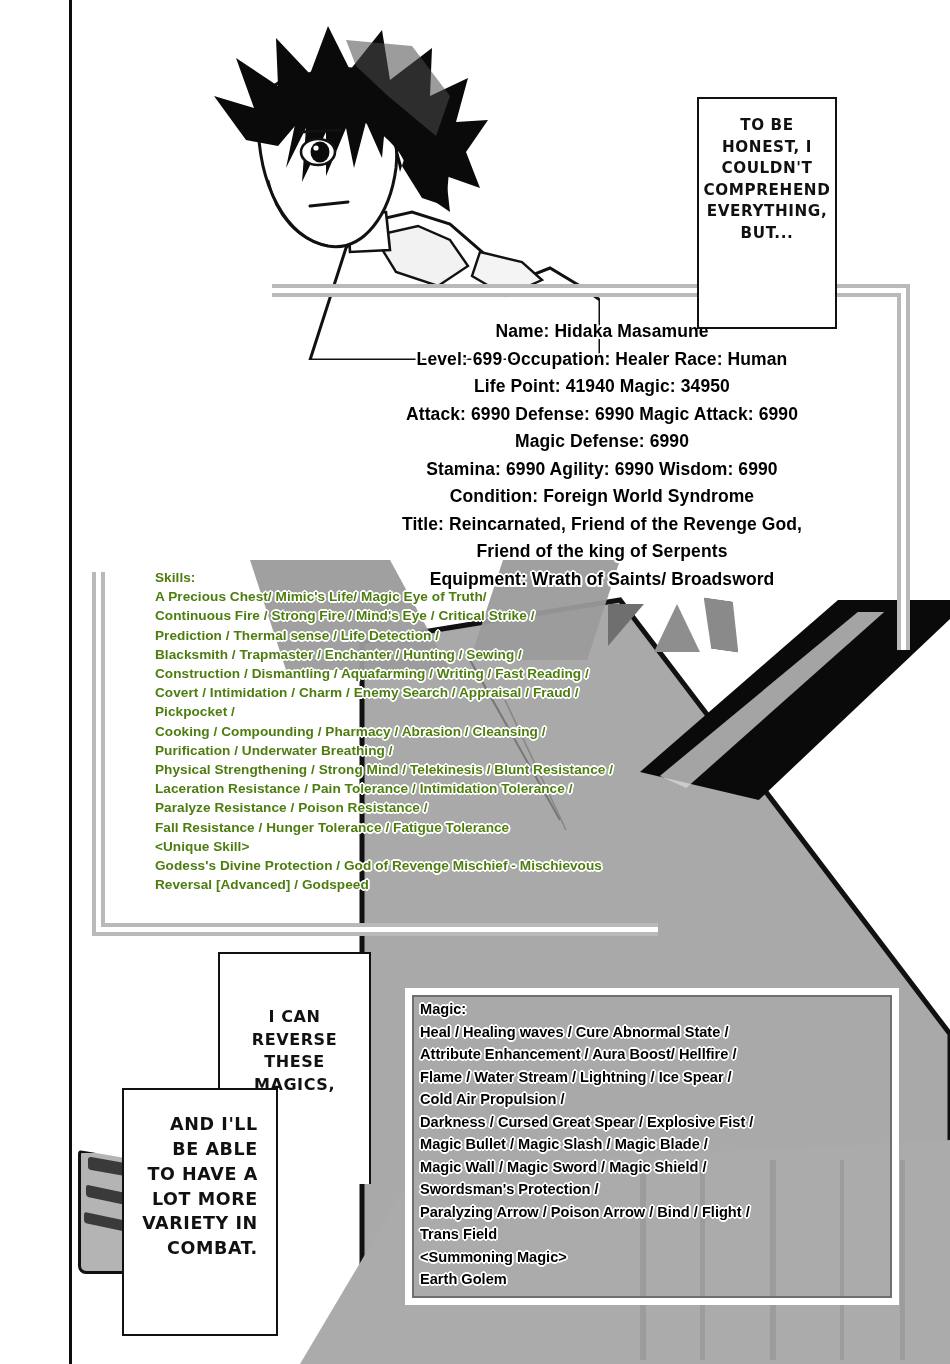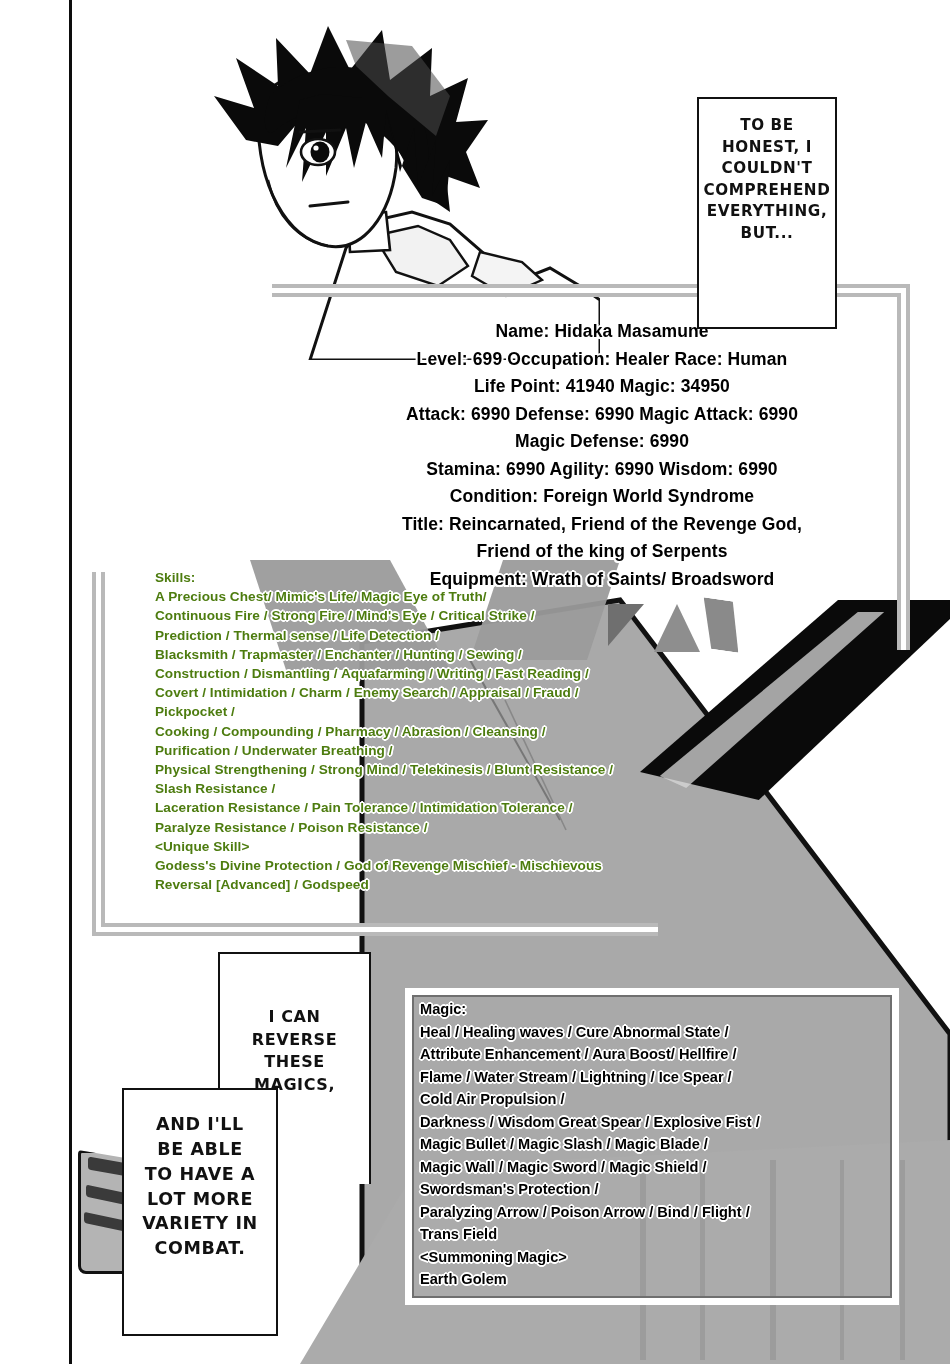--- a/index.html
+++ b/index.html
@@ -200,20 +200,21 @@
   #balloon-reverse{
     left:218px; top:928px; width:153px; height:232px;
     font-size:16px; padding:52px 6px 6px;
     align-items:flex-start;
     border-bottom:none;
   }
   #balloon-variety{
     left:122px; top:1064px; width:156px; height:248px;
     font-size:17.5px; padding:22px 6px 6px;
     align-items:flex-start;
+    text-align:right;
   }
 
   
   [data-interactable]{}
 </style>
 </head>
 <body>
 
 <div id="page" data-interactable="false">
 
@@ -310,36 +311,36 @@
     <div data-interactable="false">A Precious Chest/ Mimic's Life/ Magic Eye of Truth/</div>
     <div data-interactable="false">Continuous Fire / Strong Fire / Mind's Eye / Critical Strike /</div>
     <div data-interactable="false"> Prediction / Thermal sense / Life Detection /</div>
     <div data-interactable="false">Blacksmith / Trapmaster / Enchanter / Hunting / Sewing /</div>
     <div data-interactable="false">Construction / Dismantling / Aquafarming / Writing / Fast Reading /</div>
     <div data-interactable="false">Covert / Intimidation / Charm / Enemy Search / Appraisal / Fraud /</div>
     <div data-interactable="false">Pickpocket /</div>
     <div data-interactable="false">Cooking / Compounding / Pharmacy / Abrasion / Cleansing /</div>
     <div data-interactable="false">Purification /  Underwater Breathing /</div>
     <div data-interactable="false">Physical Strengthening / Strong Mind / Telekinesis / Blunt Resistance /</div>
-    <div data-interactable="false">Slash Resistance /</div>
     <div data-interactable="false">Laceration Resistance / Pain Tolerance / Intimidation Tolerance /</div>
     <div data-interactable="false">Paralyze Resistance / Poison Resistance /</div>
+    <div data-interactable="false">Fall Resistance / Hunger Tolerance / Fatigue Tolerance</div>
     <div data-interactable="false">&lt;Unique Skill&gt;</div>
     <div data-interactable="false">Godess's Divine Protection / God of Revenge Mischief - Mischievous</div>
     <div data-interactable="false">Reversal [Advanced] / Godspeed</div>
   </div>
 
   <div class="magic-window" data-interactable="false"></div>
   <div class="magic-text" data-interactable="false">
     <div data-interactable="false">Magic:</div>
     <div data-interactable="false">Heal / Healing waves / Cure Abnormal State /</div>
     <div data-interactable="false">Attribute Enhancement / Aura Boost/  Hellfire /</div>
     <div data-interactable="false">Flame / Water Stream / Lightning / Ice Spear /</div>
     <div data-interactable="false">Cold Air Propulsion /</div>
-    <div data-interactable="false">Darkness / Wisdom Great Spear / Explosive Fist /</div>
+    <div data-interactable="false">Darkness / Cursed Great Spear / Explosive Fist /</div>
     <div data-interactable="false">Magic Bullet / Magic Slash / Magic Blade /</div>
     <div data-interactable="false">Magic Wall / Magic Sword / Magic Shield /</div>
     <div data-interactable="false">Swordsman's Protection /</div>
     <div data-interactable="false">Paralyzing Arrow / Poison Arrow / Bind / Flight /</div>
     <div data-interactable="false"> Trans Field</div>
     <div data-interactable="false">&lt;Summoning Magic&gt;</div>
     <div data-interactable="false">Earth Golem</div>
   </div>
 
   <div class="balloon" id="balloon-narration" data-interactable="false">

